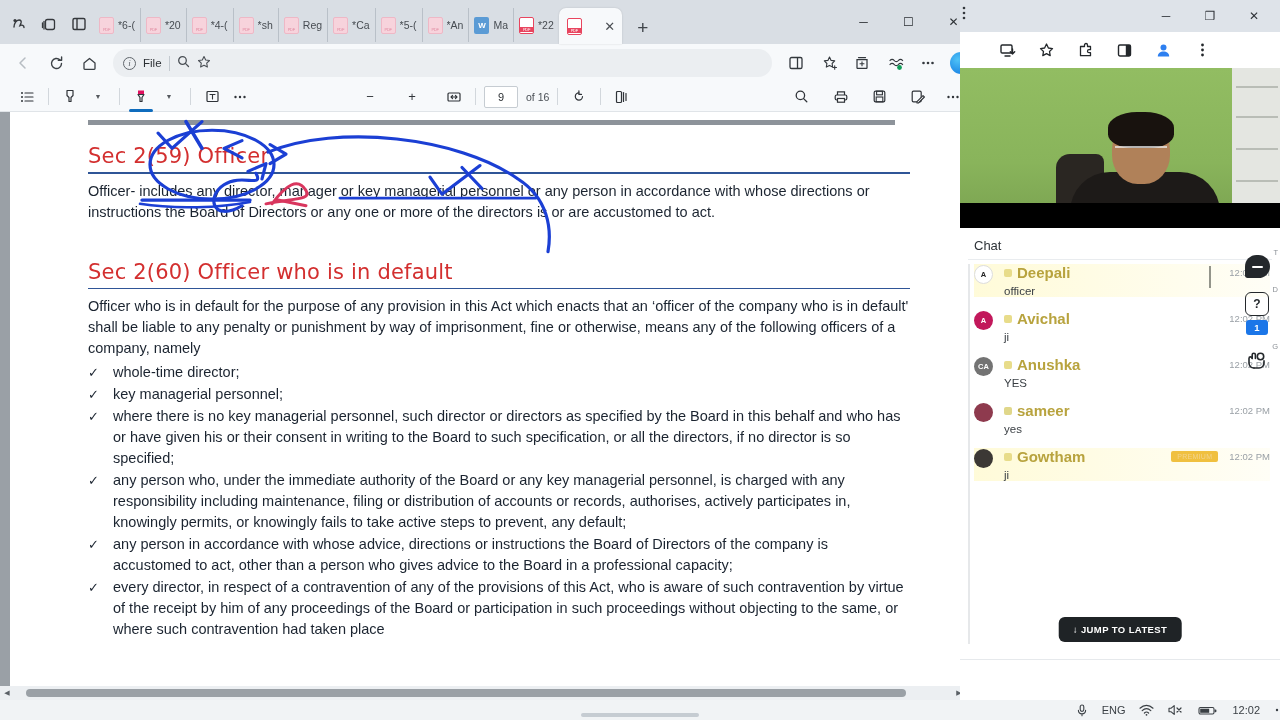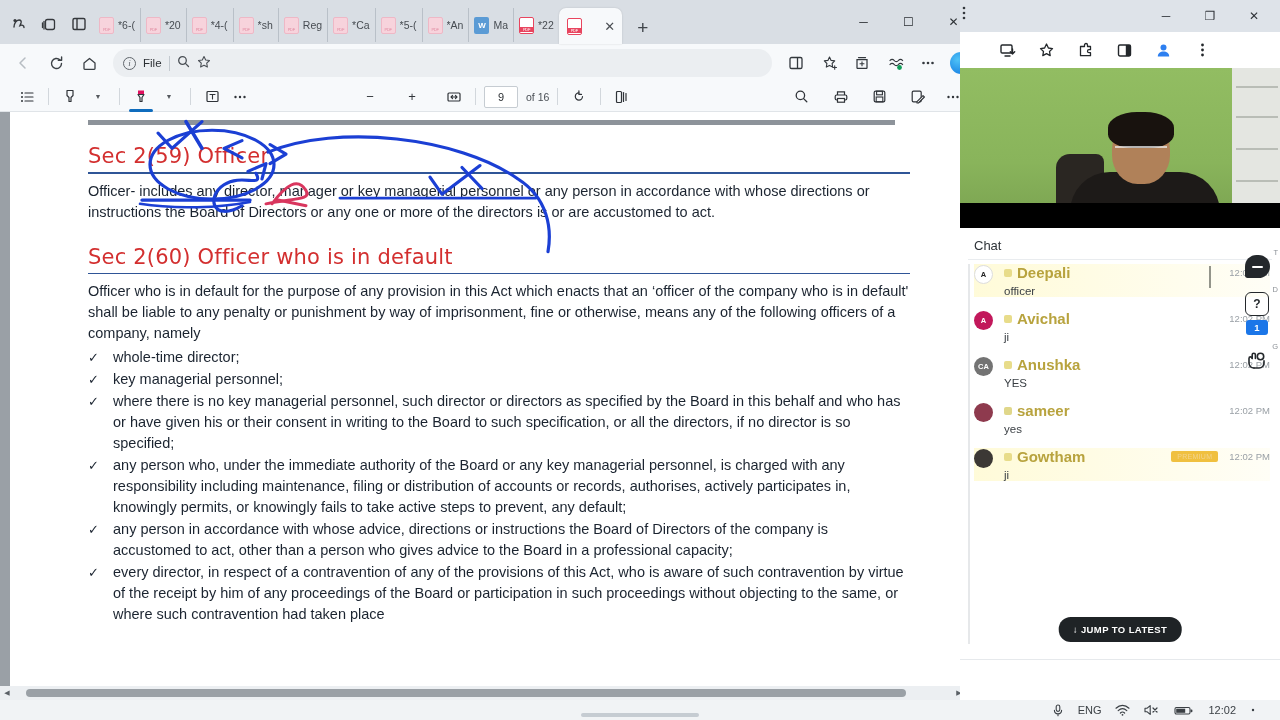--- a/index.html
+++ b/index.html
@@ -289,21 +289,21 @@
   .badge {
     font-size: 7px; background: #f0c040; color: #f3d38c; padding: 2px 6px;
     border-radius: 2px; margin-right: 6px; letter-spacing: .3px;
   }
   .mtime { font-size: 9.5px; color: #9aa0a6; flex: none; }
   .mtext { font-size: 11.5px; color: #3a3f44; margin-top: 4px; }
 
   .jump-btn {
     position: absolute; left: 50%; transform: translateX(-50%); bottom: 58px;
     background: #1f2326; color: #fff; font-size: 9.5px; font-weight: bold;
-    padding: 7px 14px; border-radius: 12px; letter-spacing: .4px;
+    padding: 7px 14px; border-radius: 6px; letter-spacing: .4px;
     white-space: nowrap;
   }
   .chat-input-divider { position:absolute; left:0; bottom:40px; width:320px;
                         height:1px; background:#e6e9ec; }
   .chat-input {
     position: absolute; left: 0; bottom: 8px; width: 320px;
     font-size: 12px; color: #a6acb2; padding-left: 14px;
   }
 
   
@@ -330,21 +330,21 @@
     width: 22px; height: 15px; background: #1b76e8; border-radius: 3px;
     color:#fff; font-size: 9.5px; display:flex; align-items:center;
     justify-content:center; font-weight:bold;
   }
   .rail-hand { font-size: 17px; color: #24282c; }
 
   
   .taskbar {
     position: absolute; left: 0; bottom: 0; width: 1280px; height: 20px;
     background: #f1f3f5; display: flex; align-items: center;
-    justify-content: flex-end; padding-right: 24px; gap: 14px;
+    justify-content: flex-end; padding-right: 0; gap: 14px;
     font-size: 11px; color: #3a3f44;
   }
   .tbi { display: flex; align-items: center; }
   .tb-pill {
     position: absolute; left: 50%; transform: translateX(-50%); bottom: 3px;
     width: 118px; height: 4px; background: #c6ccd2; border-radius: 2px;
   }
 </style>
 </head>
 <body>
@@ -615,21 +615,21 @@
         <div class="hrule-top"></div>
 
         <div class="doc-inner">
 
           <div class="sec-head">Sec 2(59) Officer</div>
           <div class="rule-blue"></div>
           <div class="body-p">
             <b>Officer-</b><span> includes any director, manager or key managerial personnel or any person in accordance with whose directions or instructions the Board of Directors or any one or more of the directors is or are accustomed to act.</span>
           </div>
 
-          <div class="sec-head" style="margin-top:22px">Sec 2(60) Officer who is in default</div>
+          <div class="sec-head" style="margin-top:37px">Sec 2(60) Officer who is in default</div>
           <div class="rule-blue"></div>
           <div class="body-p">
             <b>Officer who is in default</b><span> for the purpose of any provision in this Act which enacts that an ‘officer of the company who is in default' shall be liable to any penalty or punishment by way of imprisonment, fine or otherwise, means any of the following officers of a company, namely</span>
           </div>
 
           <ul class="checks">
             <li>
               <span class="ck">✓</span>
               <span class="tx">whole-time director;</span>
             </li>

